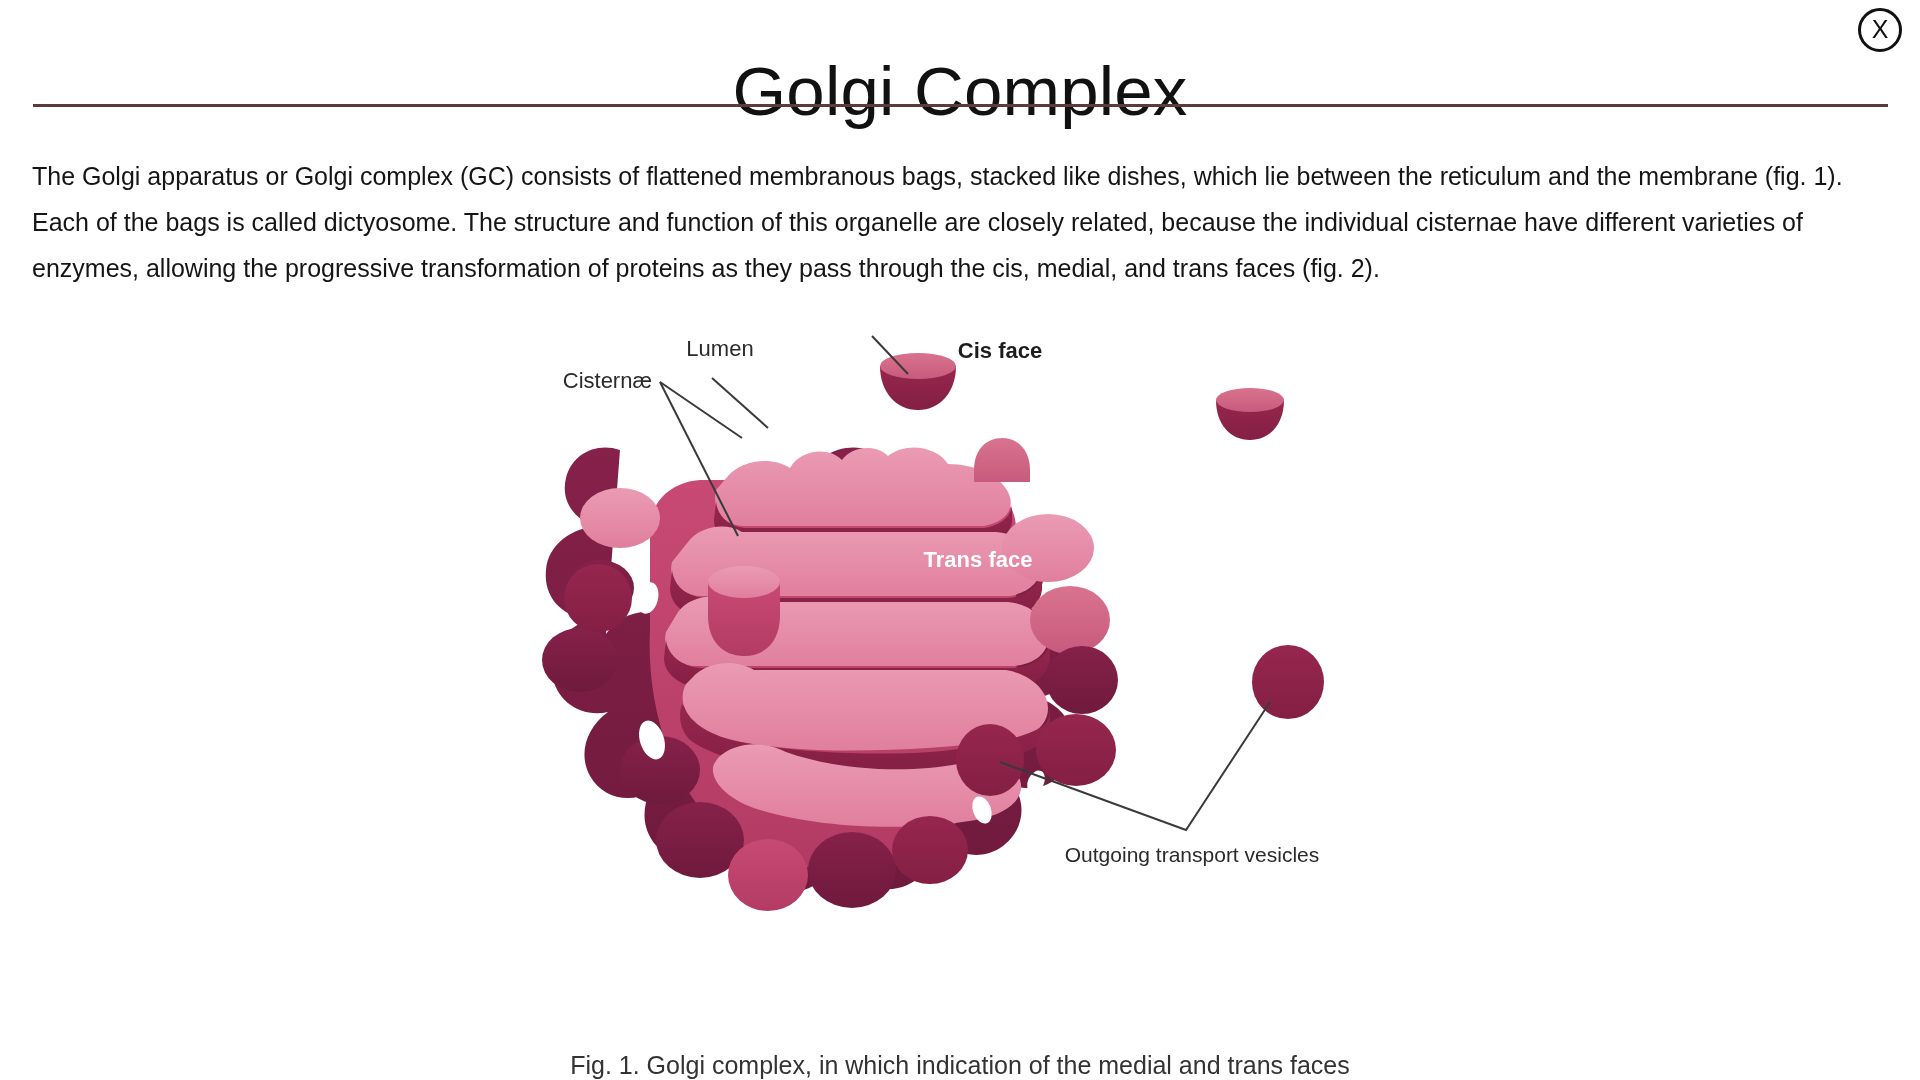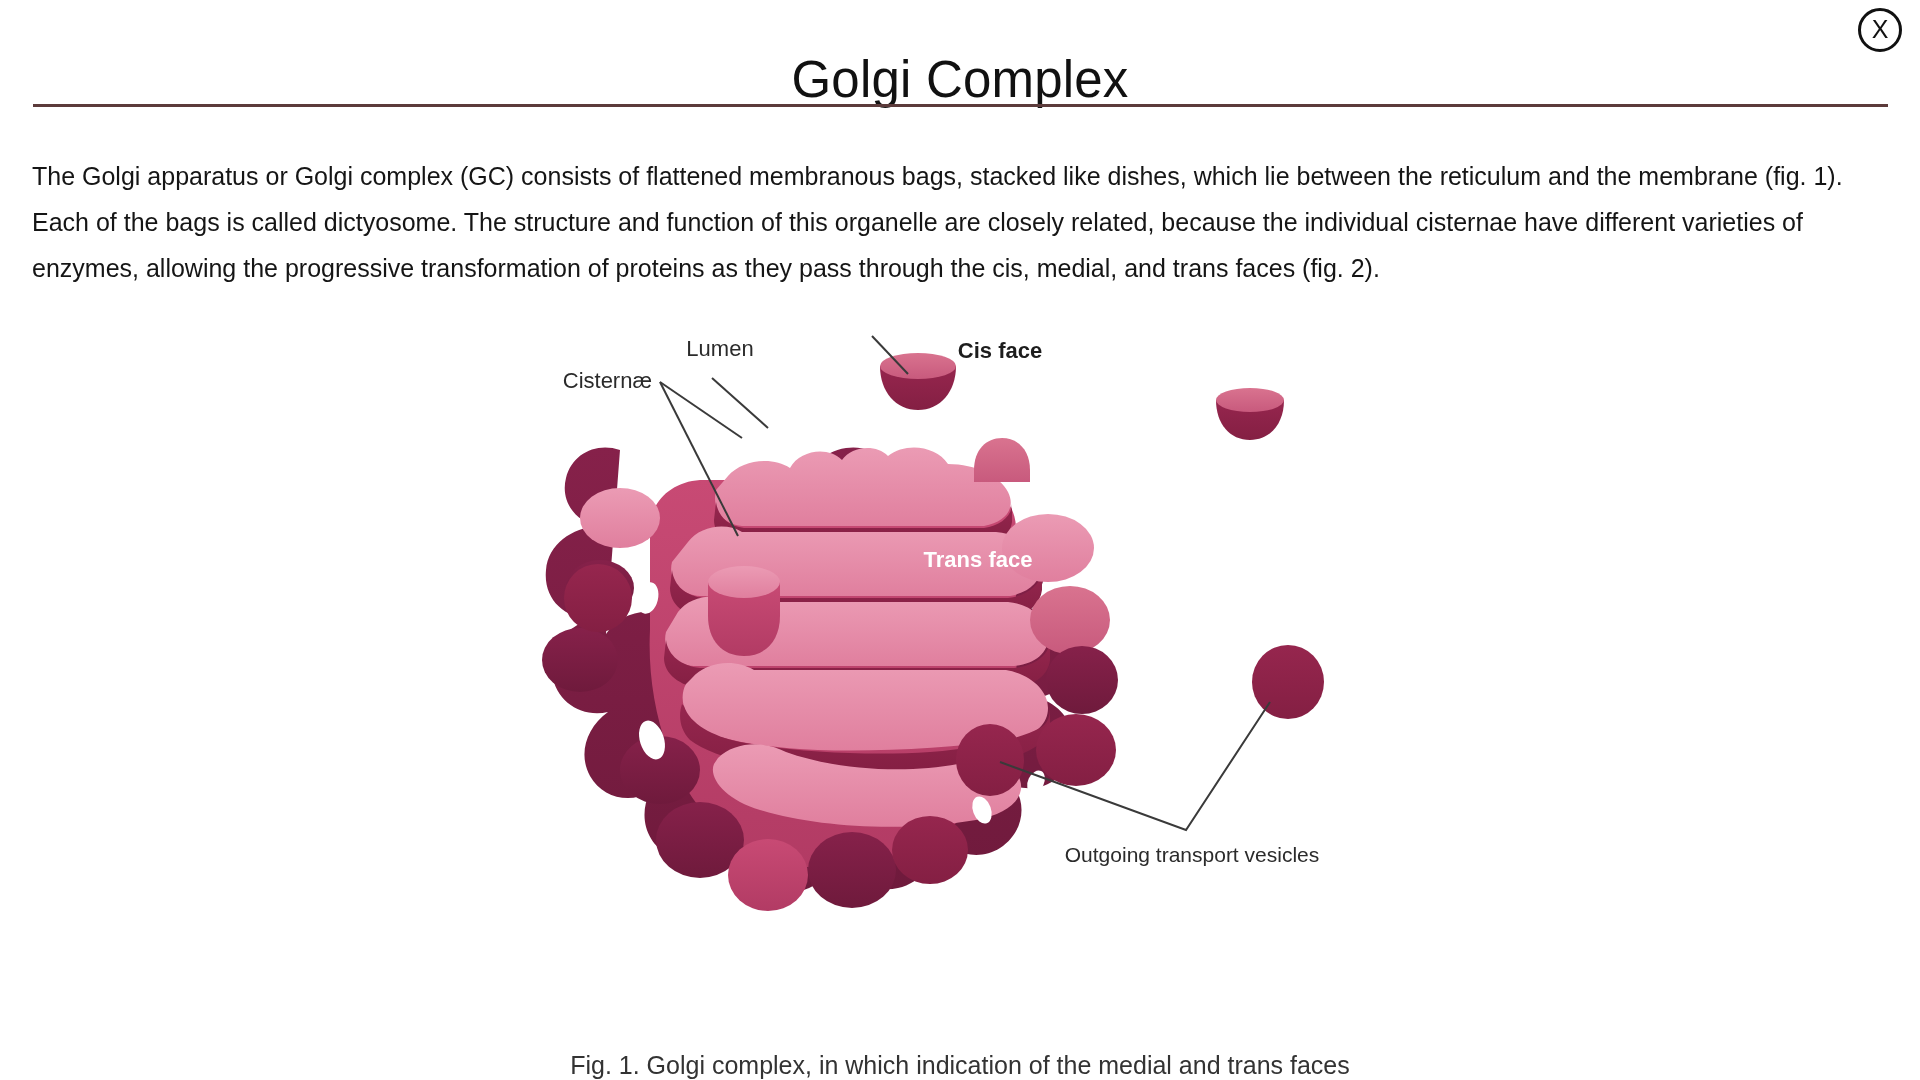--- a/index.html
+++ b/index.html
@@ -21,21 +21,21 @@
     background: #ffffff;
   }
 
   
   .page-title {
     position: absolute;
     top: 8px;
     left: 0;
     width: 1920px;
     text-align: center;
-    font-size: 51px;
+    font-size: 69px;
     font-weight: 400;
     color: #111111;
     letter-spacing: 0.2px;
     line-height: 76px;
     white-space: nowrap;
   }
 
   .close-button {
     position: absolute;
     top: 8px;

